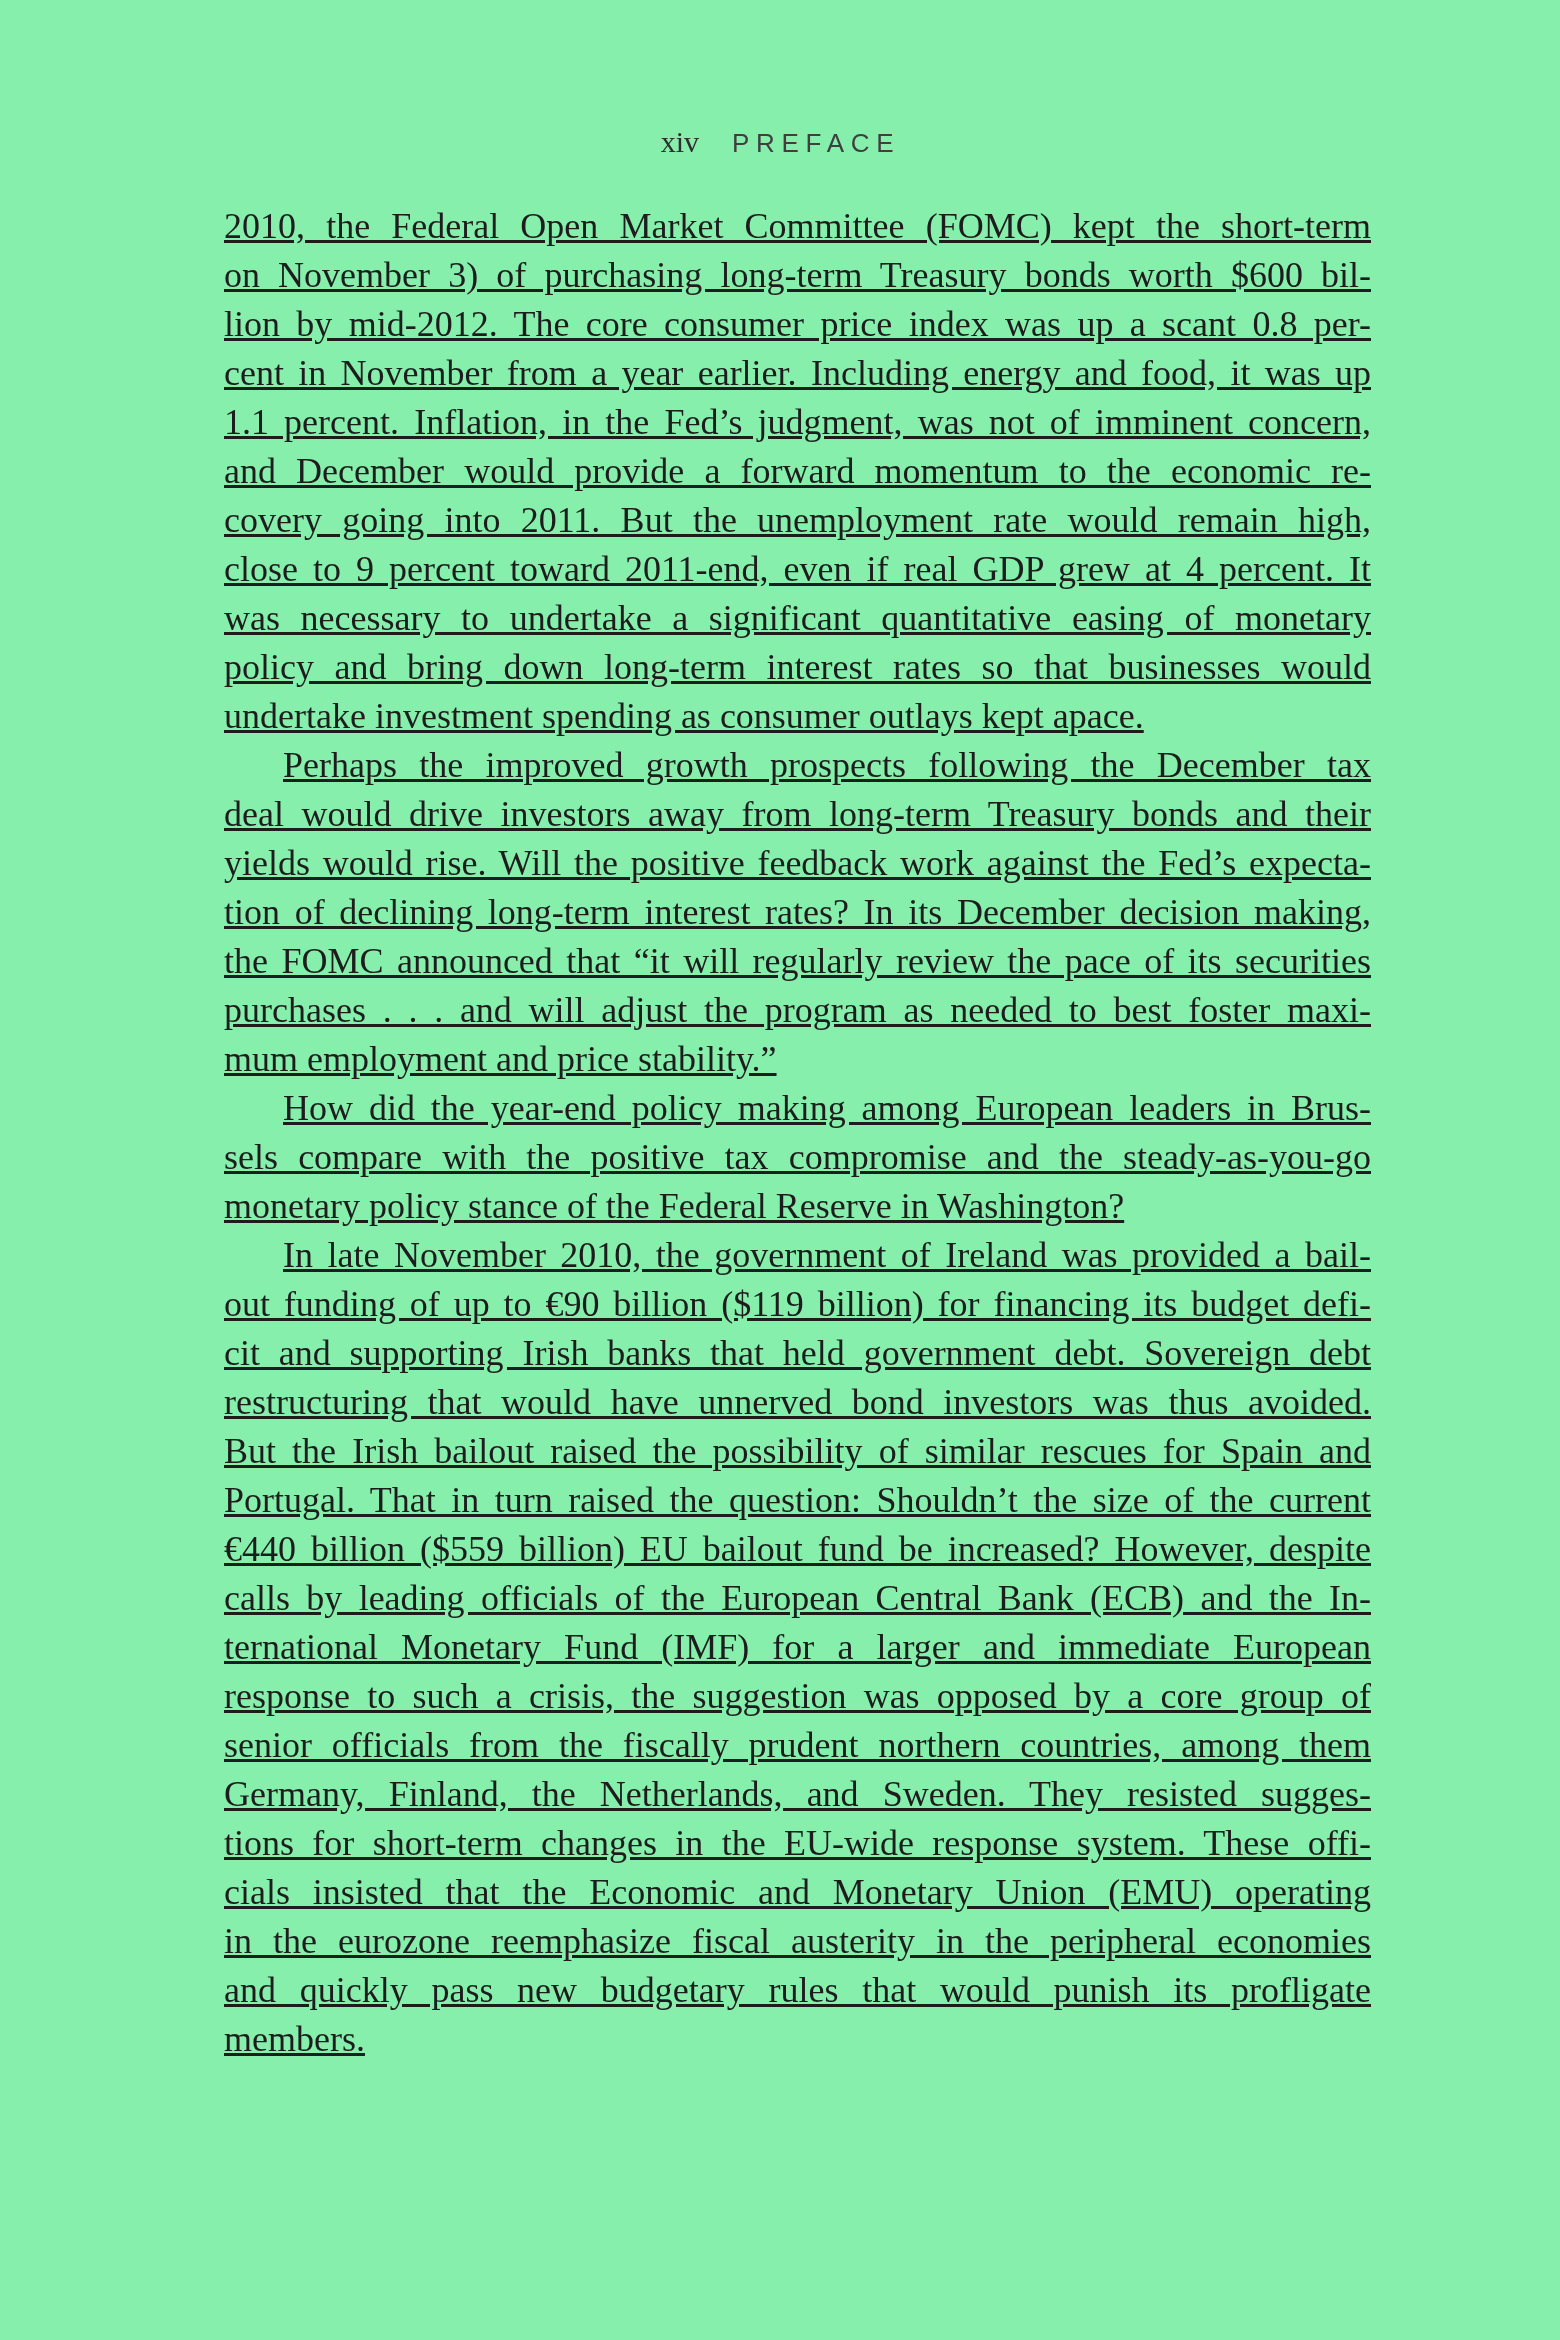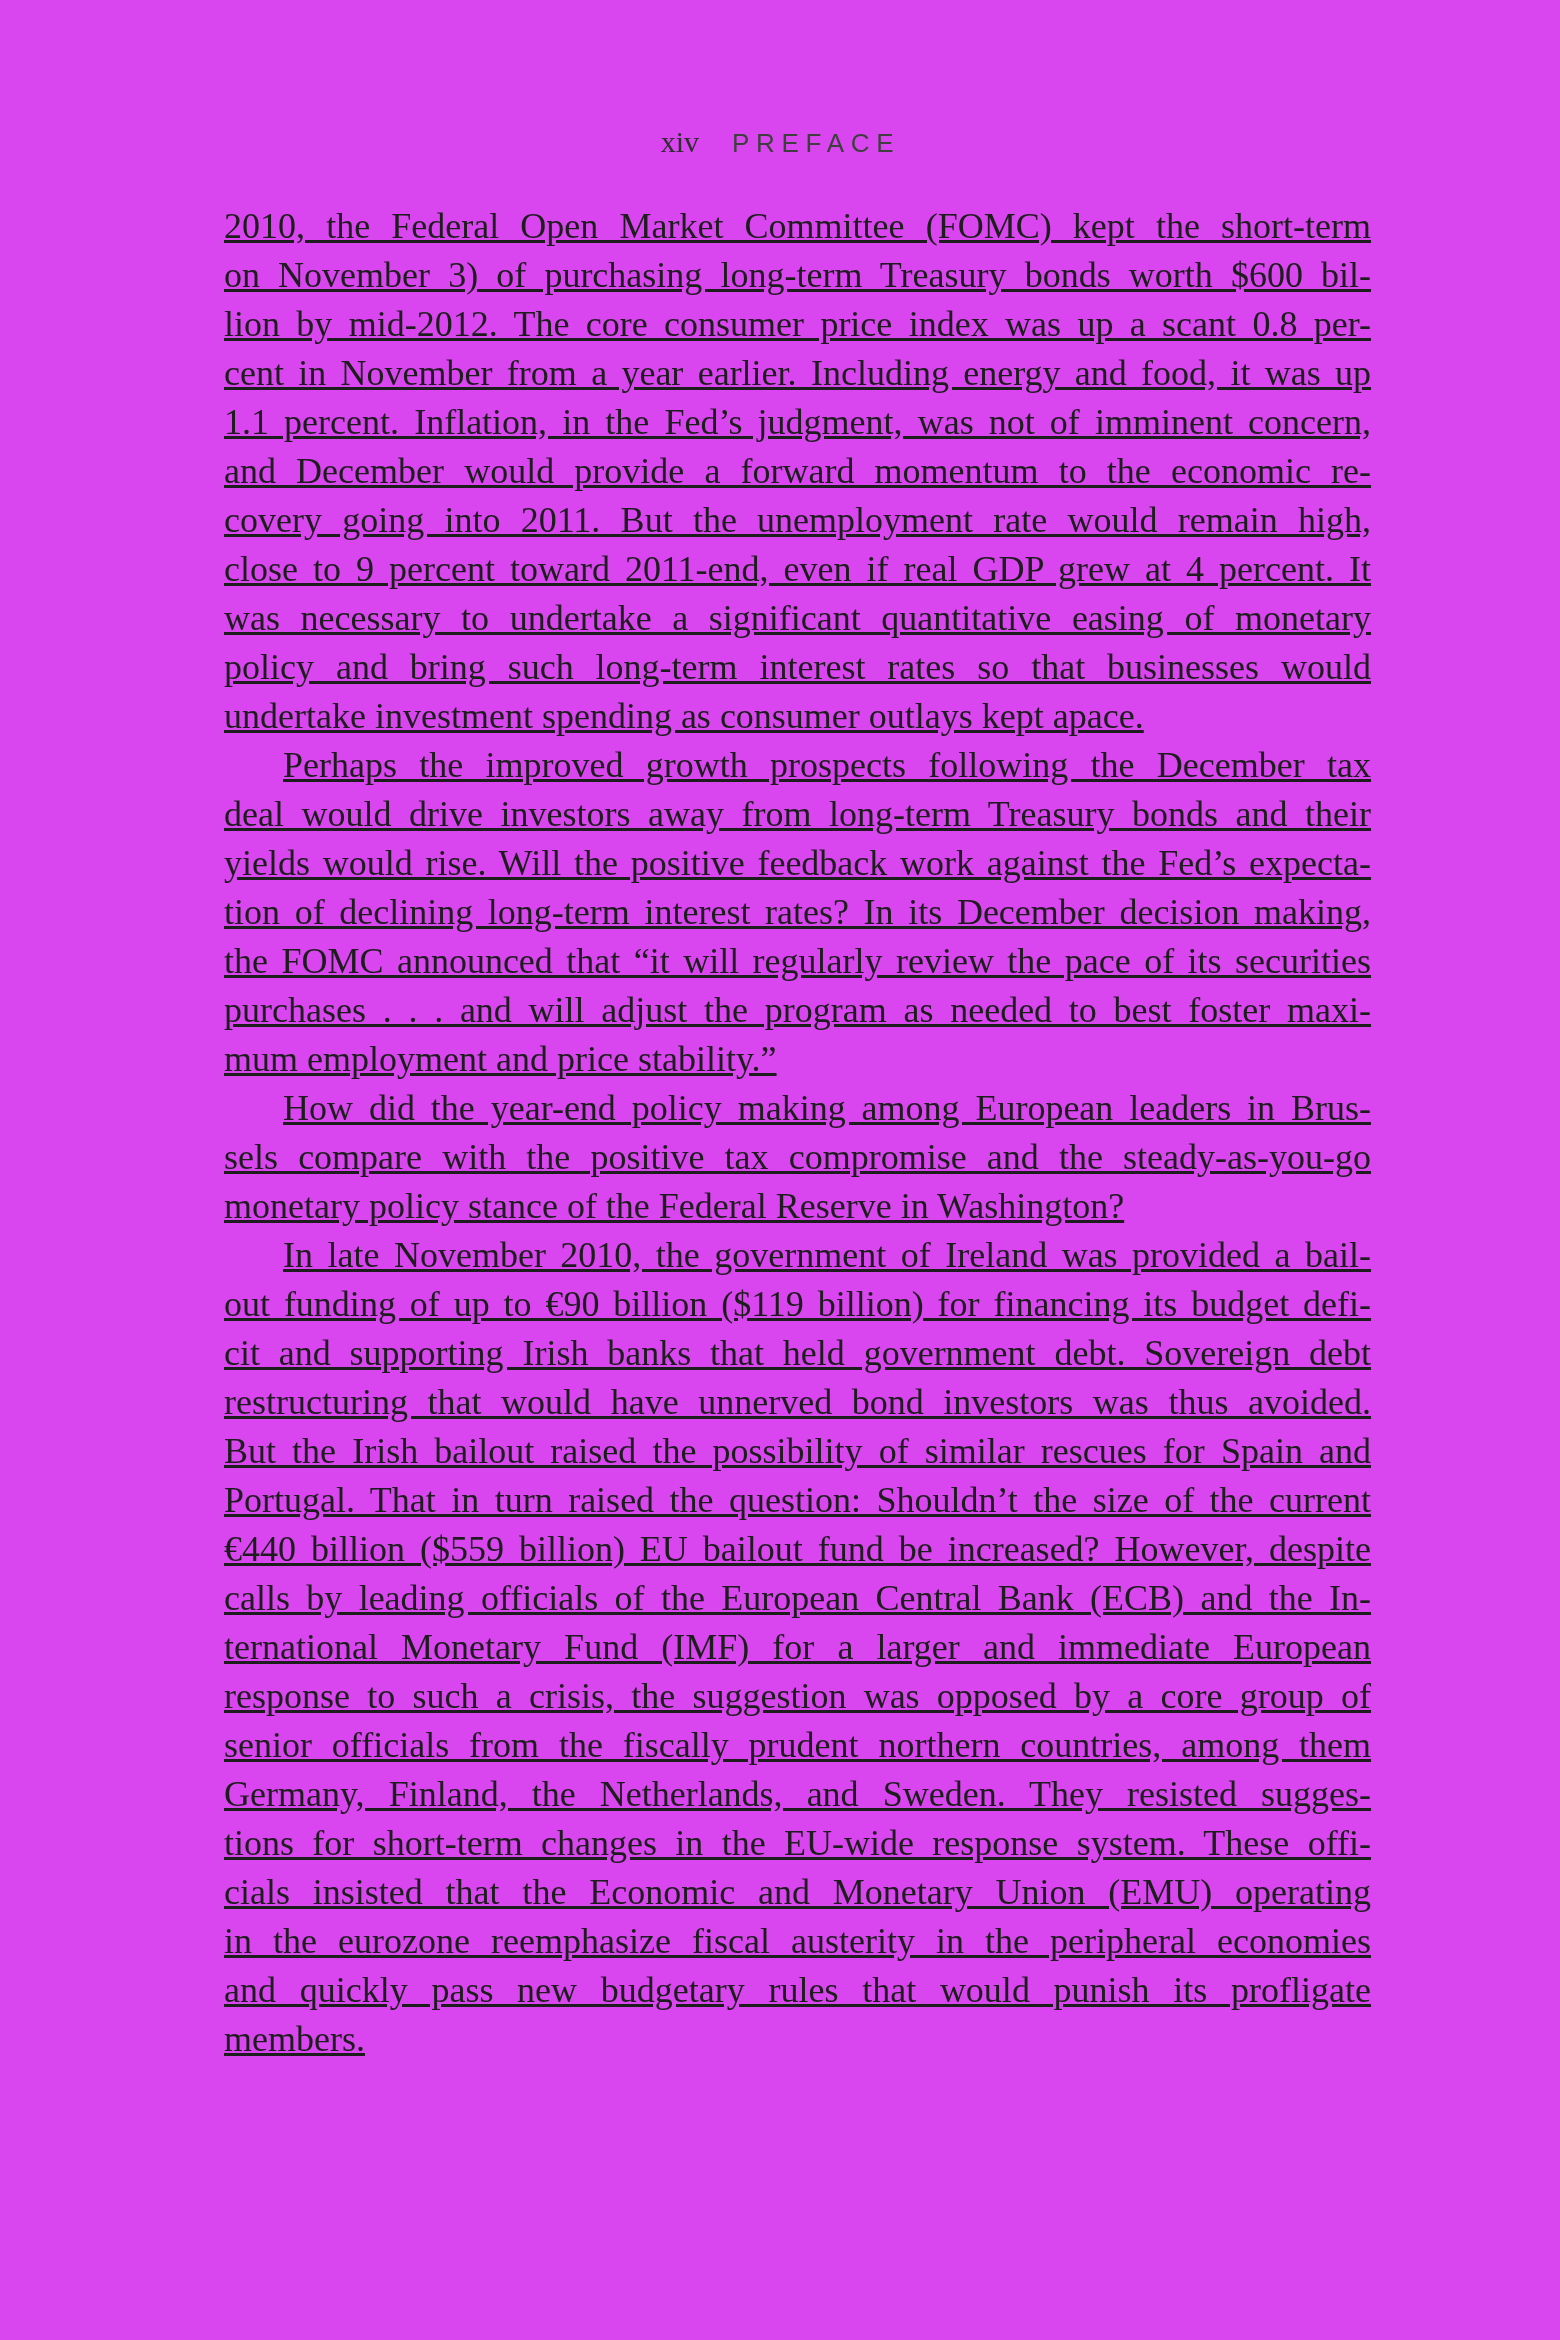--- a/index.html
+++ b/index.html
@@ -4,21 +4,21 @@
 <style>
   html, body {
     margin: 0;
     padding: 0;
     background: #ffffff;
   }
   .page {
     position: relative;
     width: 1561px;
     height: 2341px;
-    background: #d946ef;
+    background: #86efac;
     overflow: hidden;
     font-family: "Liberation Serif", serif;
   }
   .page-header {
     position: absolute;
     top: 127px;
     left: 0;
     width: 100%;
     display: flex;
     justify-content: center;
@@ -72,21 +72,21 @@
   <div class="page-body">
       <div class="line">2010, the Federal Open Market Committee (FOMC) kept the short-term</div>
       <div class="line">on November 3) of purchasing long-term Treasury bonds worth $600 bil-</div>
       <div class="line">lion by mid-2012. The core consumer price index was up a scant 0.8 per-</div>
       <div class="line">cent in November from a year earlier. Including energy and food, it was up</div>
       <div class="line">1.1 percent. Inflation, in the Fed’s judgment, was not of imminent concern,</div>
       <div class="line">and December would provide a forward momentum to the economic re-</div>
       <div class="line">covery going into 2011. But the unemployment rate would remain high,</div>
       <div class="line">close to 9 percent toward 2011-end, even if real GDP grew at 4 percent. It</div>
       <div class="line">was necessary to undertake a significant quantitative easing of monetary</div>
-      <div class="line">policy and bring such long-term interest rates so that businesses would</div>
+      <div class="line">policy and bring down long-term interest rates so that businesses would</div>
       <div class="line last">undertake investment spending as consumer outlays kept apace.</div>
       <div class="line indent">Perhaps the improved growth prospects following the December tax</div>
       <div class="line">deal would drive investors away from long-term Treasury bonds and their</div>
       <div class="line">yields would rise. Will the positive feedback work against the Fed’s expecta-</div>
       <div class="line">tion of declining long-term interest rates? In its December decision making,</div>
       <div class="line">the FOMC announced that “it will regularly review the pace of its securities</div>
       <div class="line">purchases . . . and will adjust the program as needed to best foster maxi-</div>
       <div class="line last">mum employment and price stability.”</div>
       <div class="line indent">How did the year-end policy making among European leaders in Brus-</div>
       <div class="line">sels compare with the positive tax compromise and the steady-as-you-go</div>

